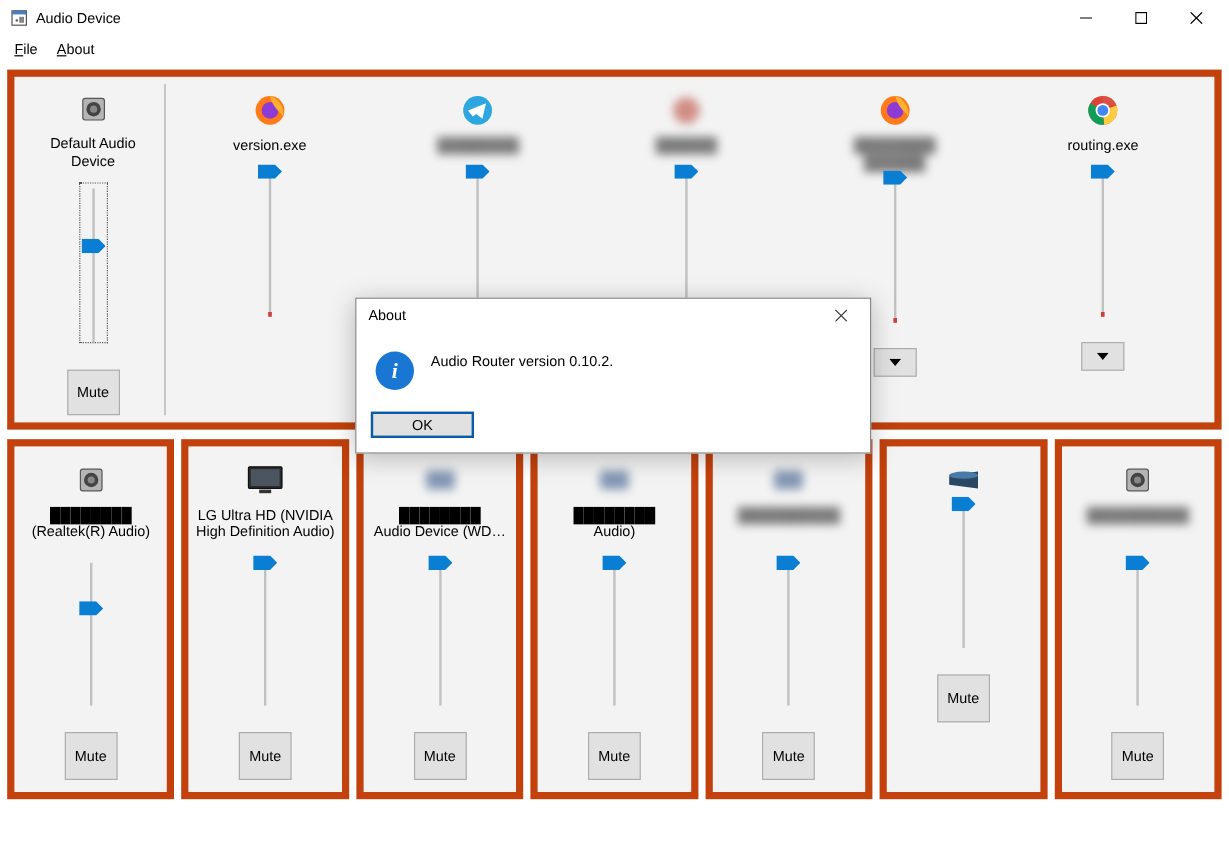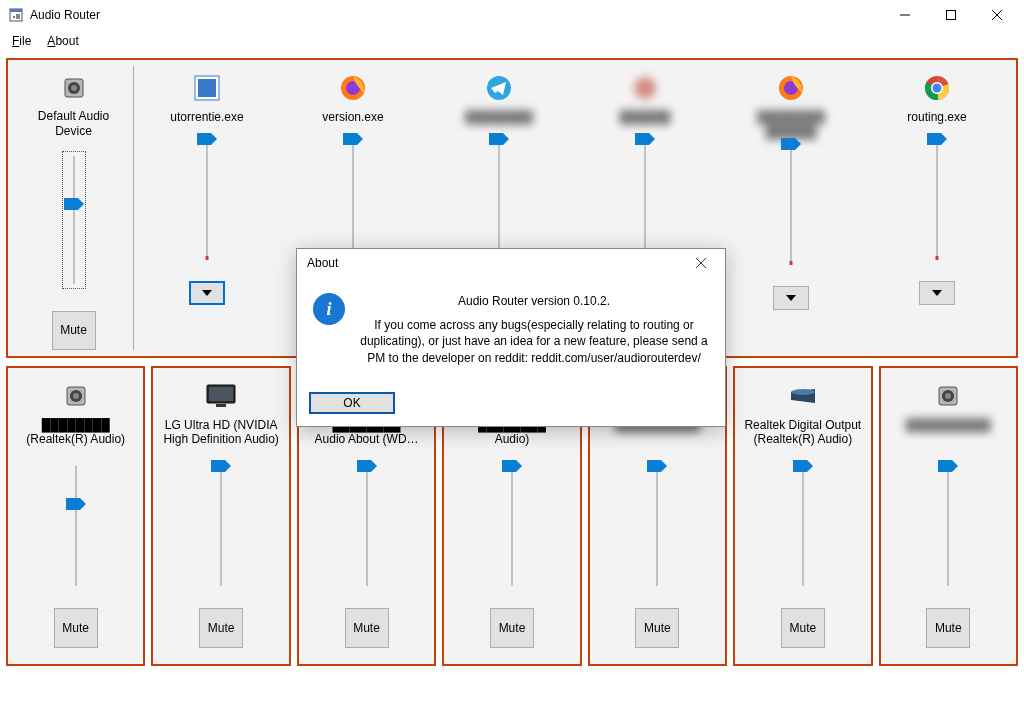--- a/index.html
+++ b/index.html
@@ -41,21 +41,21 @@
 }
 .menu-item {
   padding: 1px 6px;
   font-size: 12px;
 }
 .menu-item span { text-decoration: underline; }
 .content {
   padding: 6px;
 }
 .panel {
-  border: 2px solid #c2410c;
+  border: 6px solid #c2410c;
   background: #f3f3f3;
   position: relative;
 }
 .top-panel {
   height: 300px;
   display: flex;
   padding: 6px;
 }
 .top-default {
   width: 120px;
@@ -216,21 +216,21 @@
 
 <div class="titlebar">
   <span class="app-icon">
     <svg width="14" height="14" viewBox="0 0 14 14">
         <rect x="1" y="1" width="12" height="12" fill="#fff" stroke="#555"></rect>
         <rect x="1" y="1" width="12" height="3" fill="#4a7fbf"></rect>
         <circle cx="5" cy="9" r="1" fill="#555"></circle>
         <rect x="7" y="6" width="4" height="5" fill="#888"></rect>
       </svg>
   </span>
-  <span class="app-title">Audio Router</span>
+  <span class="app-title">Audio Device</span>
   <span class="spacer"></span>
   <div class="win-btn">
     <svg width="10" height="10">
         <line x1="0" y1="5" x2="10" y2="5" stroke="#000"></line>
       </svg>
   </div>
   <div class="win-btn">
     <svg width="10" height="10">
         <rect x="0.5" y="0.5" width="9" height="9" fill="none" stroke="#000"></rect>
       </svg>
@@ -265,44 +265,20 @@
           <div class="slider-thumb">
             <svg width="20" height="12">
                 <polygon points="0,0 14,0 20,6 14,12 0,12" fill="#0a7ed2"></polygon>
               </svg>
           </div>
         </div>
       </div>
       <div class="mute-btn">Mute</div>
     </div>
 
-    <div class="app-col">
-      <div class="icon-slot">
-        <svg width="26" height="26">
-            <rect x="1" y="1" width="24" height="24" fill="#fff" stroke="#3a78c8"></rect>
-            <rect x="4" y="4" width="18" height="18" fill="#3a78c8"></rect>
-          </svg>
-      </div>
-      <div class="label">utorrentie.exe</div>
-      <div class="slider-wrap">
-        <div class="slider-track">
-          <div class="slider-thumb">
-              <svg width="20" height="12">
-                <polygon points="0,0 14,0 20,6 14,12 0,12" fill="#0a7ed2"></polygon>
-              </svg>
-            </div>
-          <div class="red-tick"></div>
-        </div>
-      </div>
-      <div class="drop-btn highlight">
-        <svg width="10" height="6">
-            <polygon points="0,0 10,0 5,6" fill="#000"></polygon>
-          </svg>
-      </div>
-    </div>
 
     <div class="app-col">
       <div class="icon-slot">
         <svg width="26" height="26">
             <circle cx="13" cy="13" r="12" fill="#ff7a18"></circle>
             <circle cx="13" cy="13" r="7" fill="#8e3bd6"></circle>
             <path d="M13 1 C20 3 25 10 24 18 C21 14 15 10 13 1" fill="#ffb02e"></path>
           </svg>
       </div>
       <div class="label">version.exe</div>
@@ -479,21 +455,21 @@
 
     <div class="panel device-panel">
       <div class="icon-slot blur">
         <svg width="28" height="24">
             <rect x="2" y="4" width="24" height="16" rx="2" fill="#3a5a8a"></rect>
           </svg>
       </div>
       <div class="device-label">
         <div>
           <div class="blur">████████</div>
-          <div>Audio About (WD…</div>
+          <div>Audio Device (WD…</div>
         </div>
       </div>
       <div class="device-slider-wrap">
         <div class="slider-track">
           <div class="slider-thumb">
               <svg width="20" height="12">
                 <polygon points="0,0 14,0 20,6 14,12 0,12" fill="#0a7ed2"></polygon>
               </svg>
             </div>
         </div>
@@ -544,21 +520,20 @@
       <div class="mute-btn">Mute</div>
     </div>
 
     <div class="panel device-panel">
       <div class="icon-slot">
         <svg width="30" height="22">
             <polygon points="3,7 27,4 27,18 3,15" fill="#2a4863"></polygon>
             <ellipse cx="15" cy="7" rx="12" ry="3" fill="#4a7aa8"></ellipse>
           </svg>
       </div>
-      <div class="device-label">Realtek Digital Output (Realtek(R) Audio)</div>
       <div class="device-slider-wrap">
         <div class="slider-track">
           <div class="slider-thumb">
               <svg width="20" height="12">
                 <polygon points="0,0 14,0 20,6 14,12 0,12" fill="#0a7ed2"></polygon>
               </svg>
             </div>
         </div>
       </div>
       <div class="mute-btn">Mute</div>
@@ -596,19 +571,18 @@
       <svg width="10" height="10">
           <line x1="0" y1="0" x2="10" y2="10" stroke="#333"></line>
           <line x1="10" y1="0" x2="0" y2="10" stroke="#333"></line>
         </svg>
     </div>
   </div>
   <div class="about-body">
     <div class="info-icon">i</div>
     <div class="about-text">
       <p>Audio Router version 0.10.2.</p>
-      <p>If you come across any bugs(especially relating to routing or duplicating), or just have an idea for a new feature, please send a PM to the developer on reddit: reddit.com/user/audiorouterdev/</p>
     </div>
   </div>
   <div class="about-footer">
     <button class="ok-btn">OK</button>
   </div>
 </div>
 
 </body></html>

